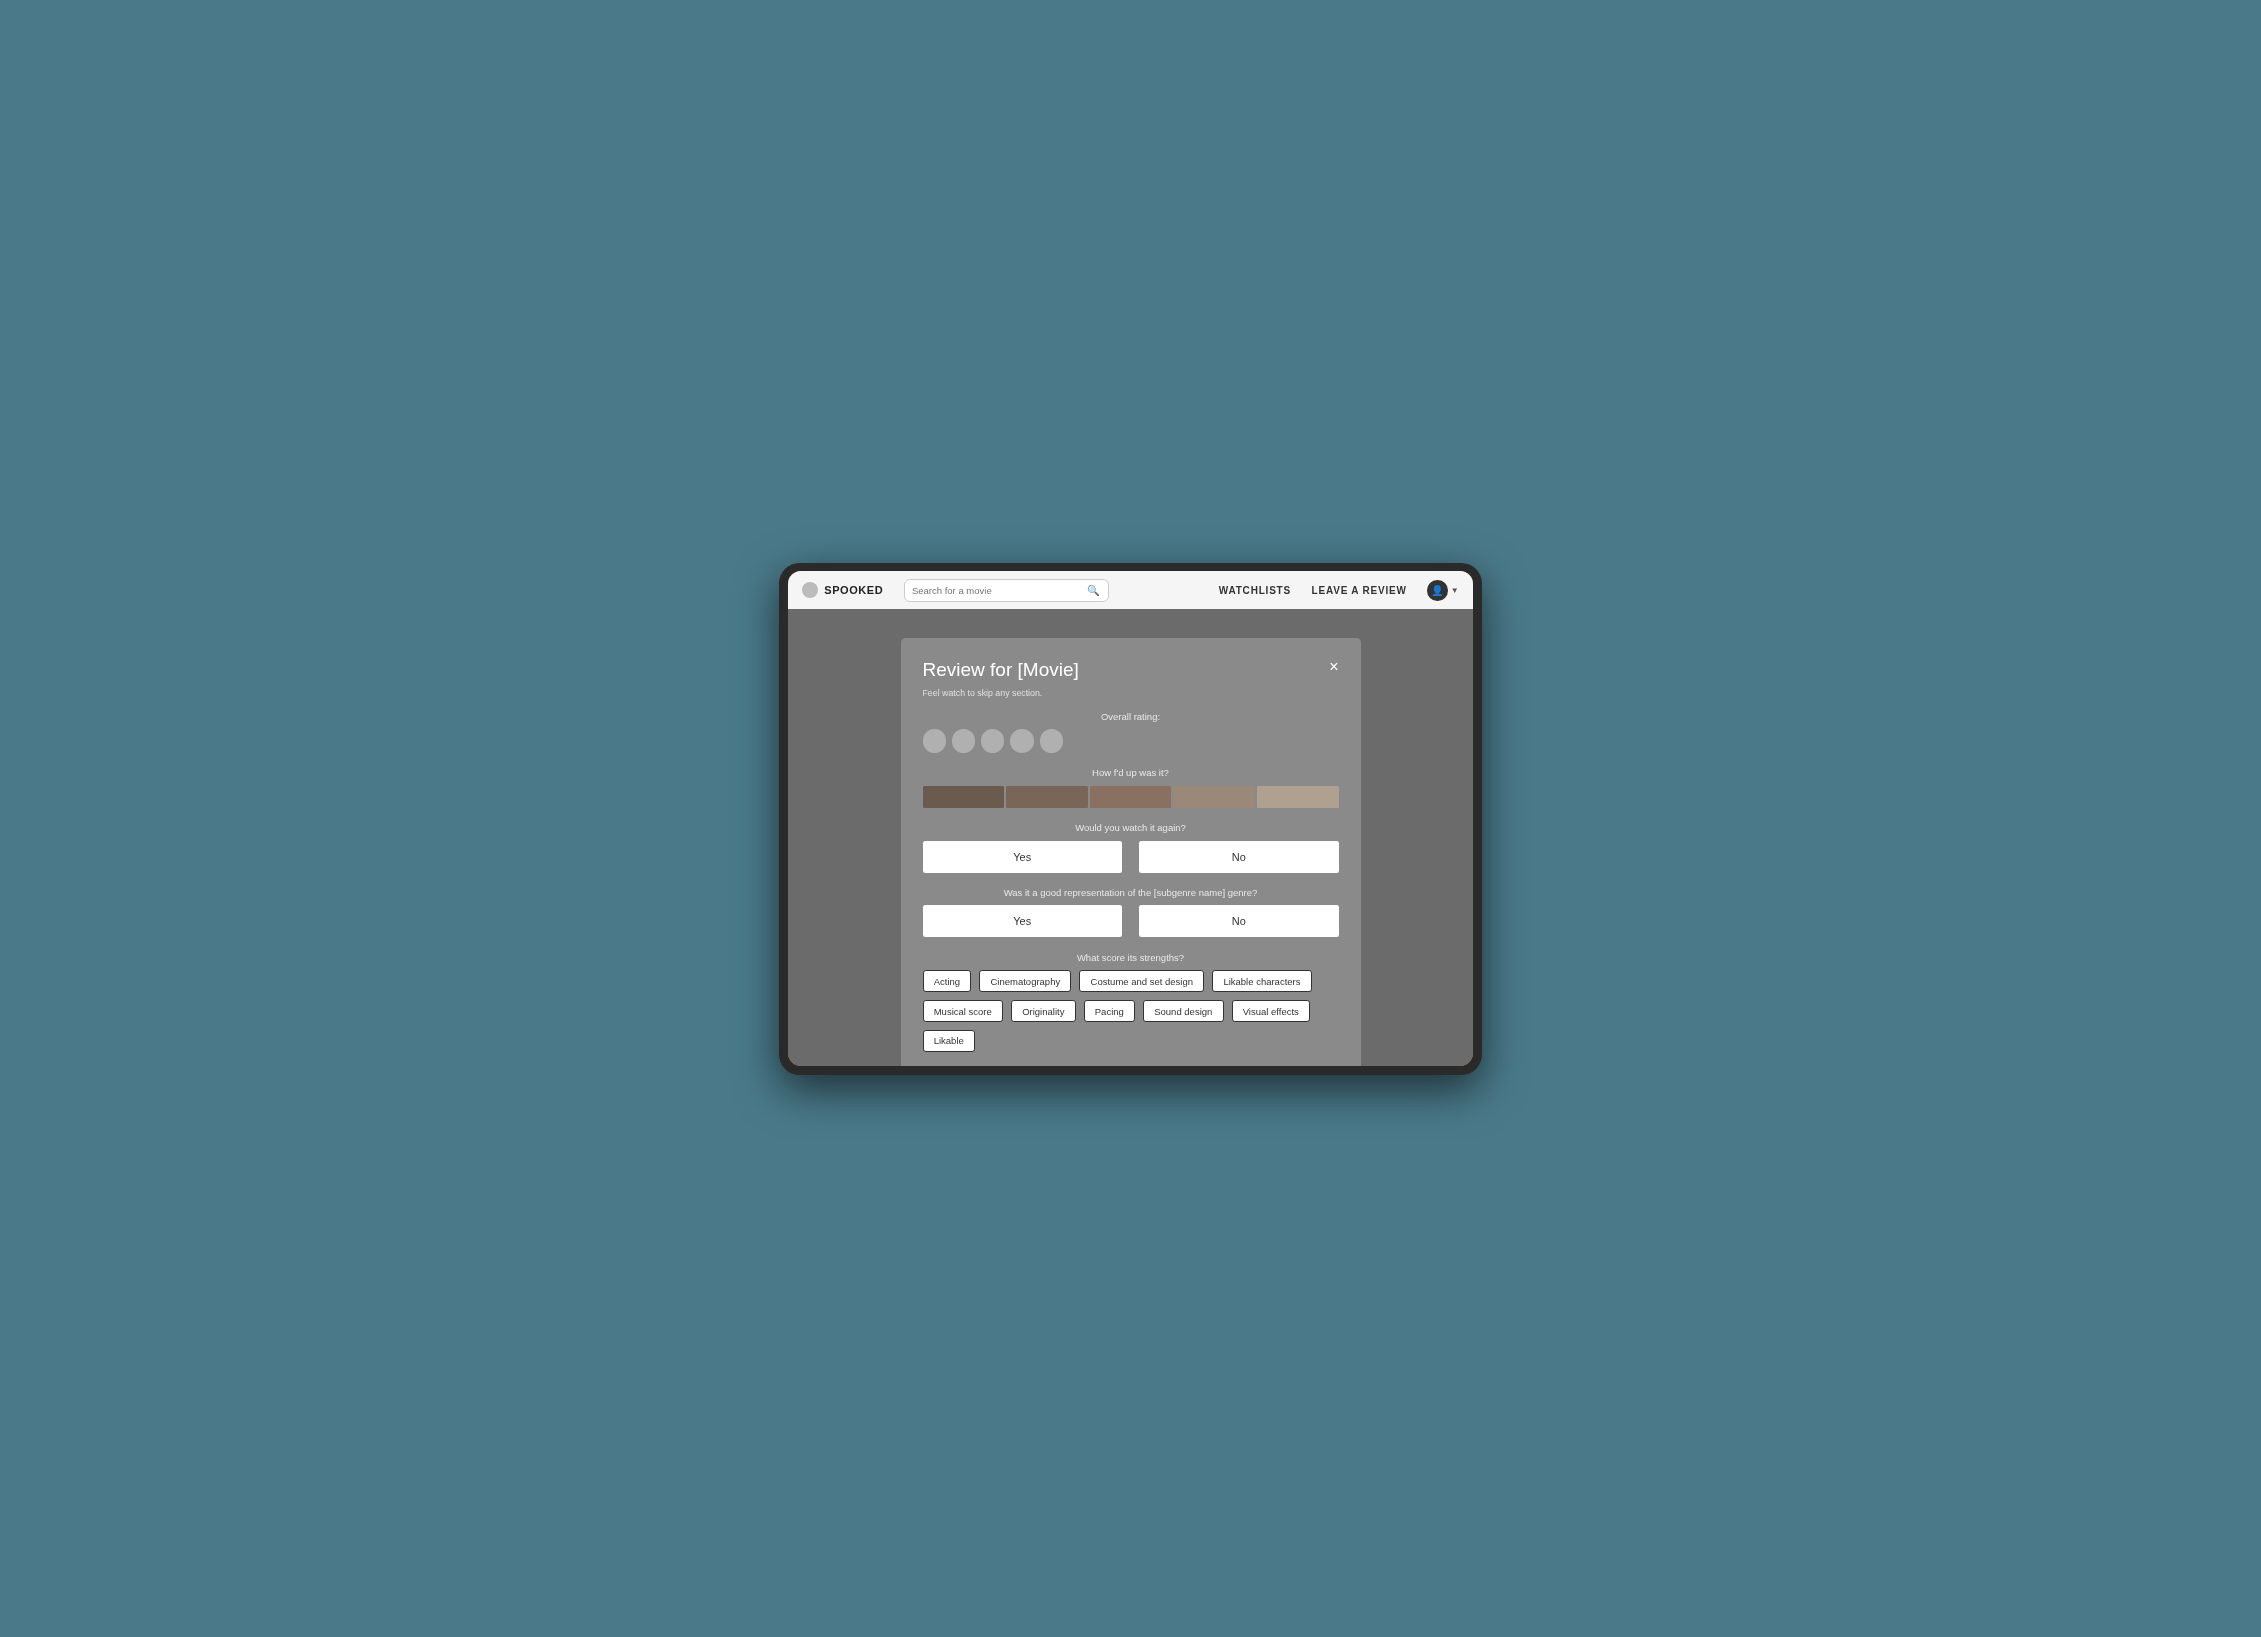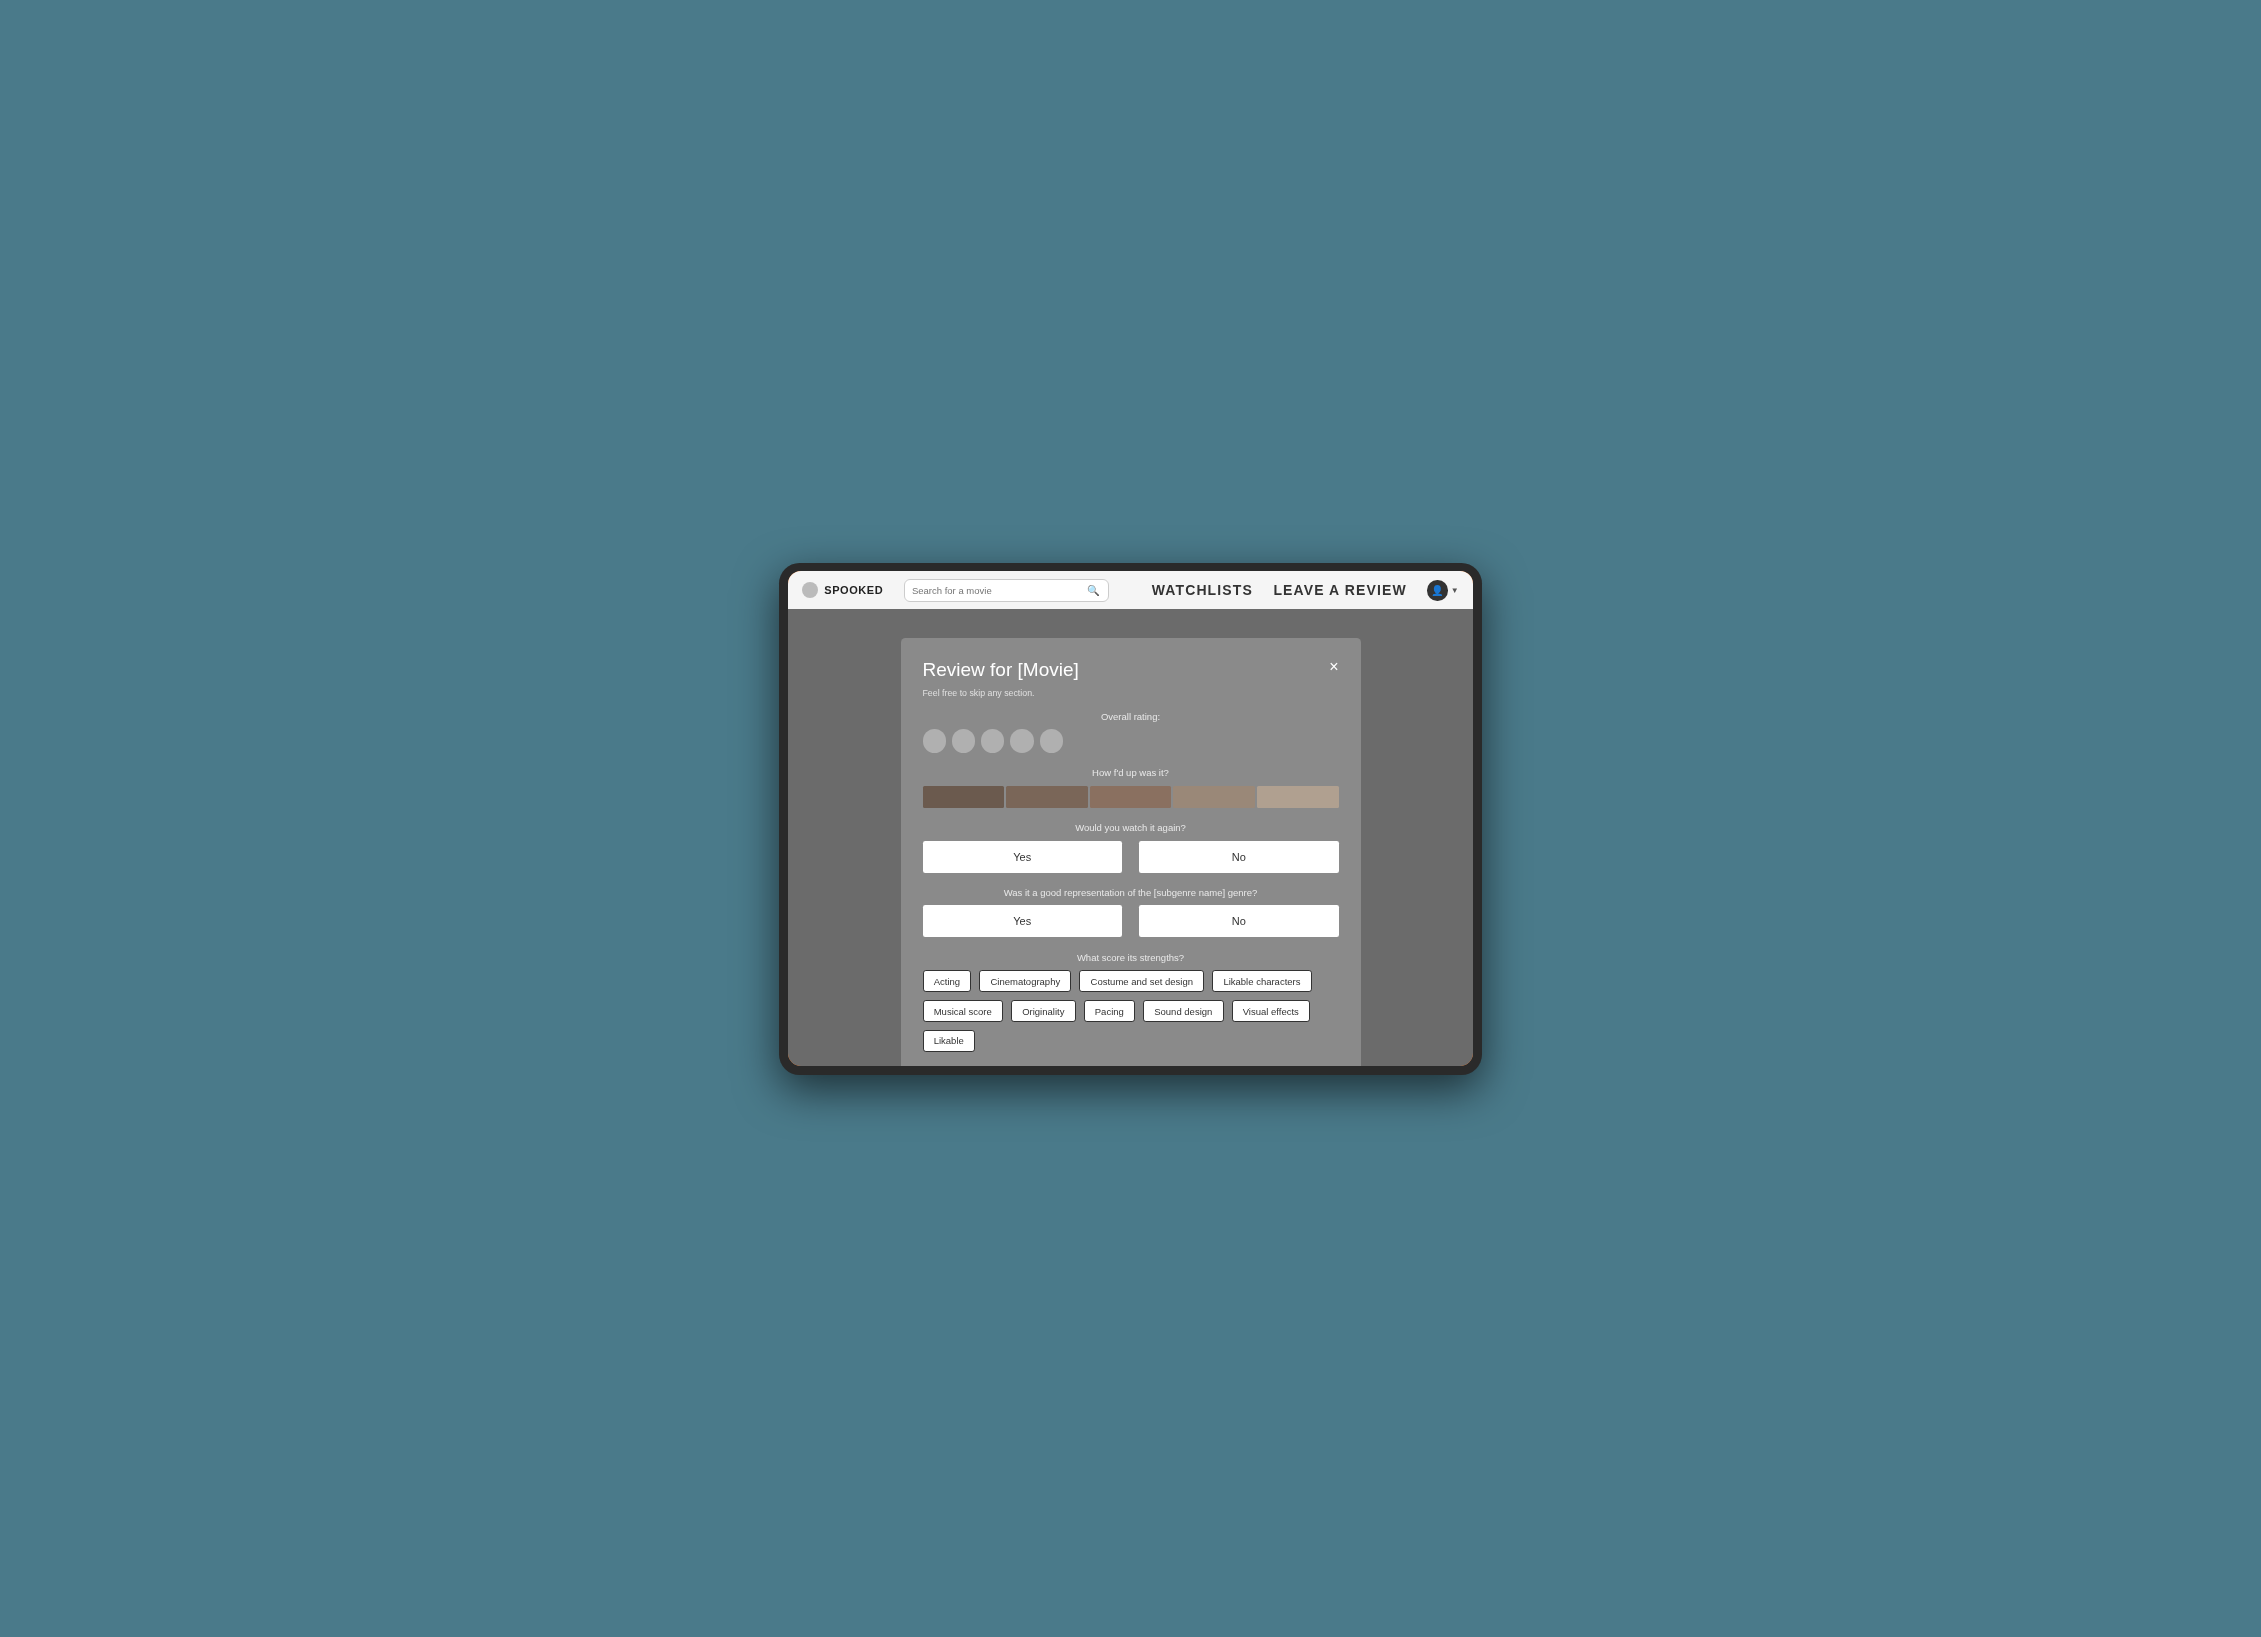--- a/index.html
+++ b/index.html
@@ -93,21 +93,21 @@
     }
 
     .nav-links {
       margin-left: auto;
       display: flex;
       align-items: center;
       gap: 20.5px;
     }
 
     .nav-link {
-      font-size: 14px;
+      font-size: 10px;
       font-weight: 600;
       letter-spacing: 0.08em;
       color: #333;
       cursor: pointer;
       text-decoration: none;
       text-align: right;
     }
 
     .user-area {
       display: flex;
@@ -289,21 +289,21 @@
 
     <div class="main-content">
 
       <div class="review-modal">
 
         <div class="modal-header">
           <h2 class="modal-title">Review for [Movie]</h2>
           <button class="close-btn">×</button>
         </div>
 
-        <p class="modal-subtitle">Feel free to skip any section.</p>
+        <p class="modal-subtitle">Feel watch to skip any section.</p>
 
         <div class="section-divider">
           <p class="section-label">Overall rating:</p>
           <div class="stars-row">
             <div class="star-circle"></div>
             <div class="star-circle"></div>
             <div class="star-circle"></div>
             <div class="star-circle"></div>
             <div class="star-circle"></div>
           </div>

